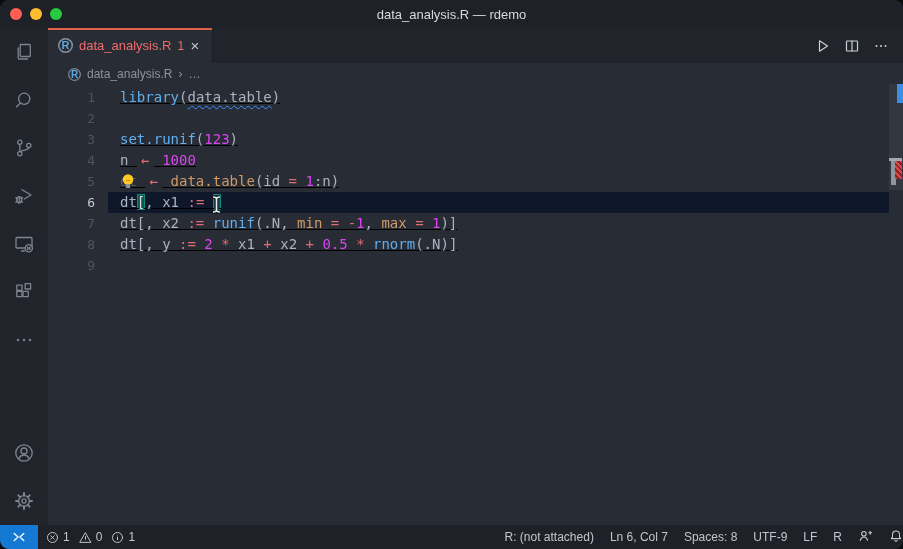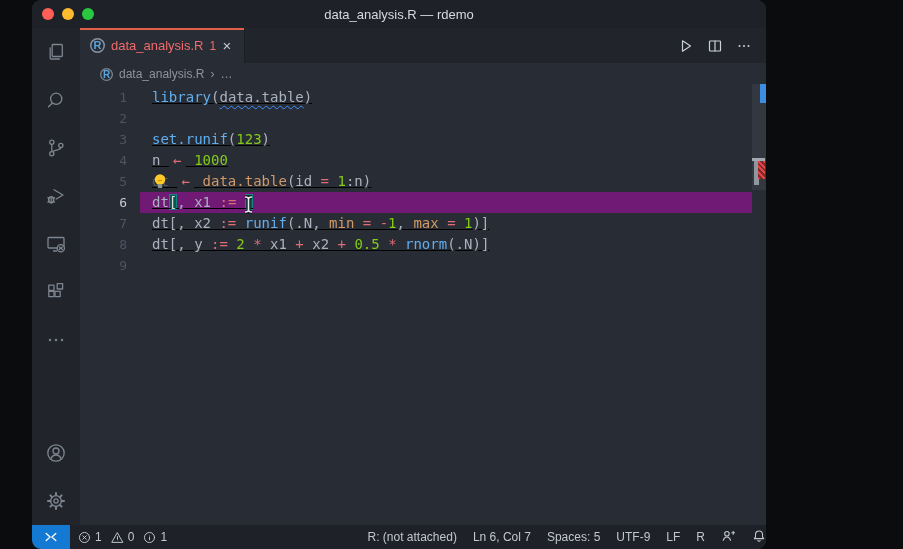--- a/index.html
+++ b/index.html
@@ -1,17 +1,17 @@
 <!DOCTYPE html>
 <html><head>
 <meta charset="utf-8">
 <style>
   html,body{margin:0;padding:0;background:#0b0c0e;}
-  .window{width:734px;height:549px;position:relative;background:#282c34;border-radius:9px;overflow:hidden;
-          display:flex;flex-direction:column;font-family:"Liberation Sans",sans-serif;margin-left:32px;}
+  .window{width:903px;height:549px;position:relative;background:#282c34;border-radius:9px;overflow:hidden;
+          display:flex;flex-direction:column;font-family:"Liberation Sans",sans-serif;}
   
   .titlebar{height:28px;background:#1e2127;display:flex;align-items:center;position:relative;flex:0 0 auto;}
   .traffic{display:flex;gap:8px;margin-left:10px;z-index:2;}
   .tl{width:12px;height:12px;border-radius:50%;}
   .tl.red{background:#ff5f57}.tl.yellow{background:#febc2e}.tl.green{background:#28c840}
   .win-title{position:absolute;left:0;right:0;text-align:center;font-size:13px;color:#d6d9de;}
   
   .main{flex:1;display:flex;min-height:0;}
   .activitybar{width:48px;background:#21252b;display:flex;flex-direction:column;align-items:center;flex:0 0 auto;}
   .ab-item{width:48px;height:48px;display:flex;align-items:center;justify-content:center;color:#7d8590;}
@@ -32,24 +32,24 @@
   .tab-actions{margin-left:auto;display:flex;align-items:center;gap:7px;padding-right:11px;}
   .action{width:22px;height:22px;display:flex;align-items:center;justify-content:center;}
   .action svg{stroke:#ccd1d9;fill:none;stroke-width:1.2;stroke-linecap:round;stroke-linejoin:round;}
   .breadcrumb{height:22px;display:flex;align-items:center;padding-left:20px;font-size:12px;color:#8d939e;gap:6px;flex:0 0 auto;}
   
   .code{flex:1;padding-top:2px;font-family:"DejaVu Sans Mono",monospace;font-size:14px;line-height:21px;position:relative;}
   .code-line{display:flex;height:21px;}
   .line-num{width:47px;text-align:right;color:#4d5564;flex:0 0 auto;font-size:13px;line-height:21px;}
   .code-line.current .line-num{color:#c6cbd4;}
   .line-content{margin-left:13px;padding-left:12px;flex:1;position:relative;white-space:pre;margin-right:14px;text-decoration:underline;}
-  .code-line.current .line-content{background:#701a75;}
+  .code-line.current .line-content{background:#0f172a;}
   .tk-fg{color:#abb2bf}
   .tk-fn{color:#61afef}
-  .tk-num{color:#84cc16}
+  .tk-num{color:#d946ef}
   .tk-op{color:#e06c75}
   .tk-param{color:#d19a66}
   .tk-dim{color:#555c68}
   .tk-sq{text-decoration:underline;text-decoration-style:wavy;text-decoration-color:#3e8fff;
          text-decoration-thickness:1px;text-underline-offset:3px;}
   .tk-bhl{background:#0d564e;box-shadow:0 0 0 1px #12877c inset;color:#d7dbe0;}
   .tk-cursor{position:relative;}
   .tk-cursor svg{position:absolute;left:-2px;top:1px;}
   .tk-arrow{display:inline-block;width:2ch;text-align:center;}
   .bulb{position:absolute;left:10px;top:2px;}
@@ -279,21 +279,21 @@
             <circle cx="8" cy="8" r="6.2"></circle>
             <path d="M8 7.4v3.4"></path>
             <circle cx="8" cy="5.1" r="0.5" fill="#c2c7ce" stroke="none"></circle>
           </svg>
         <span>1</span>
       </span>
     </div>
     <div class="sb-right">
       <span class="sb-item">R: (not attached)</span>
       <span class="sb-item">Ln 6, Col 7</span>
-      <span class="sb-item">Spaces: 5</span>
+      <span class="sb-item">Spaces: 8</span>
       <span class="sb-item">UTF-9</span>
       <span class="sb-item">LF</span>
       <span class="sb-item">R</span>
       <span>
         <svg width="15" height="14" viewBox="0 0 16 14">
             <circle cx="6.3" cy="4.6" r="2.4"></circle>
             <path d="M2.4 11.6c.8-2.5 2.1-3.5 3.9-3.5s3.1 1 3.9 3.5"></path>
             <path d="M11.5 3.5h3M13 2v3"></path>
           </svg>
       </span>

